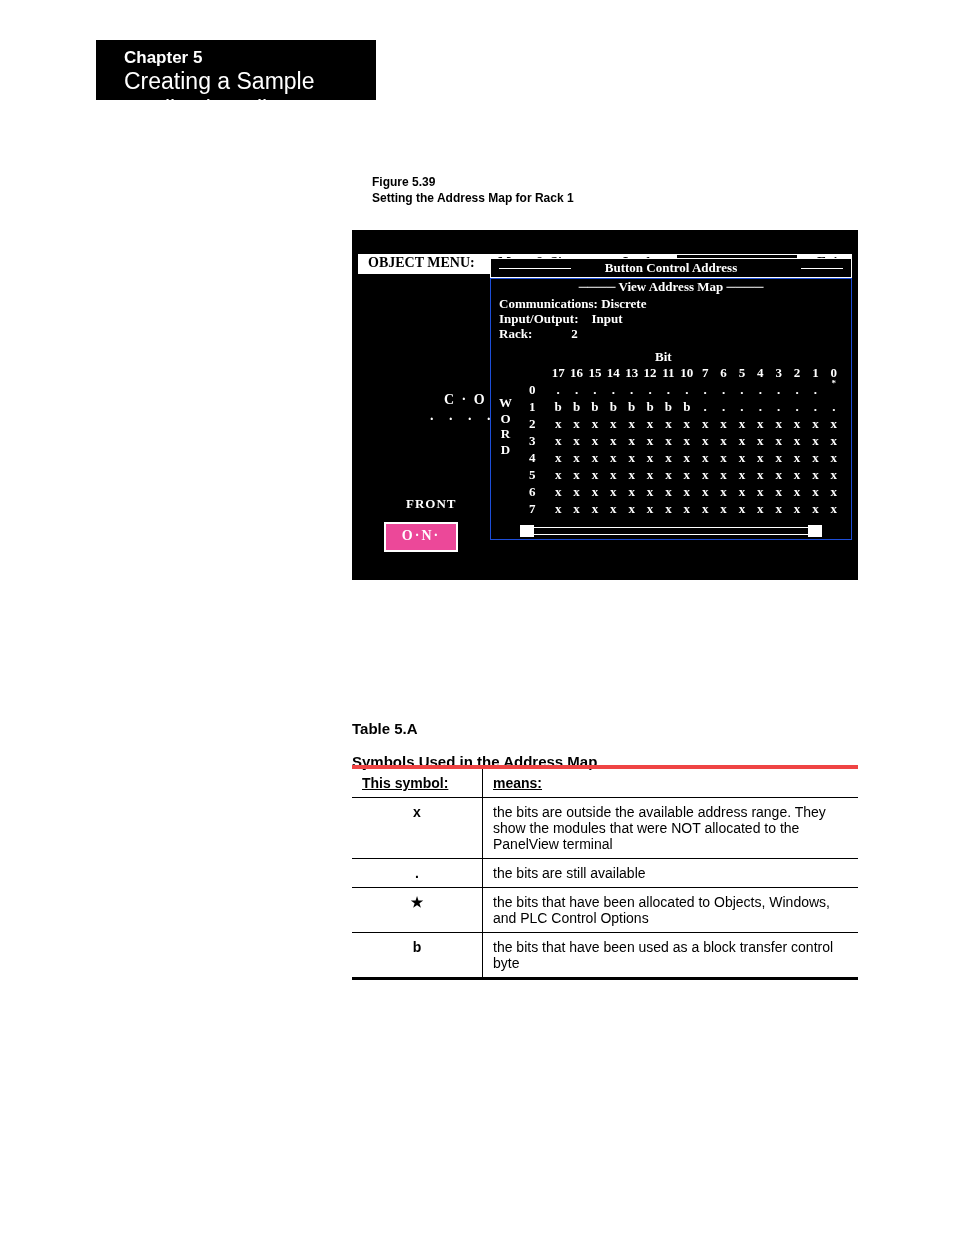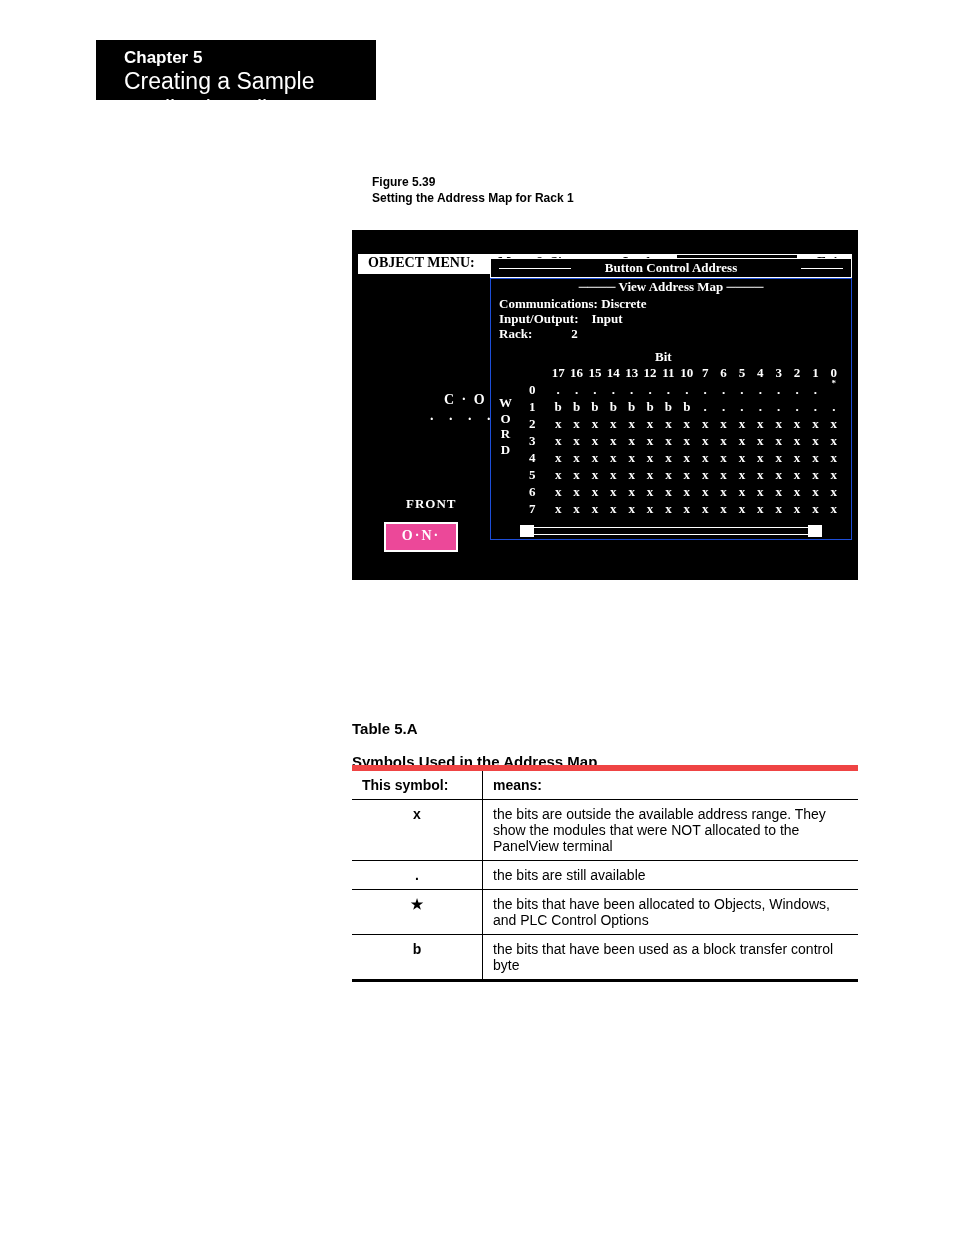--- a/index.html
+++ b/index.html
@@ -293,23 +293,24 @@
     border-collapse: collapse;
     font-size: 14px;
     font-family: Arial, Helvetica, sans-serif;
   }
   .tbl th, .tbl td {
     padding: 6px 10px;
     text-align: left;
     vertical-align: top;
   }
   .tbl thead th {
-    border-top: 6px solid #ef4444;
+    border-top: 4px solid #ef4444;
     border-bottom: 1px solid #000;
     font-weight: bold;
+    text-decoration: underline;
   }
   .tbl tbody td {
     border-bottom: 1px solid #000;
   }
   .tbl tbody tr:last-child td {
     border-bottom: 3px solid #000;
   }
   .tbl .sym {
     width: 110px;
     text-align: center;

